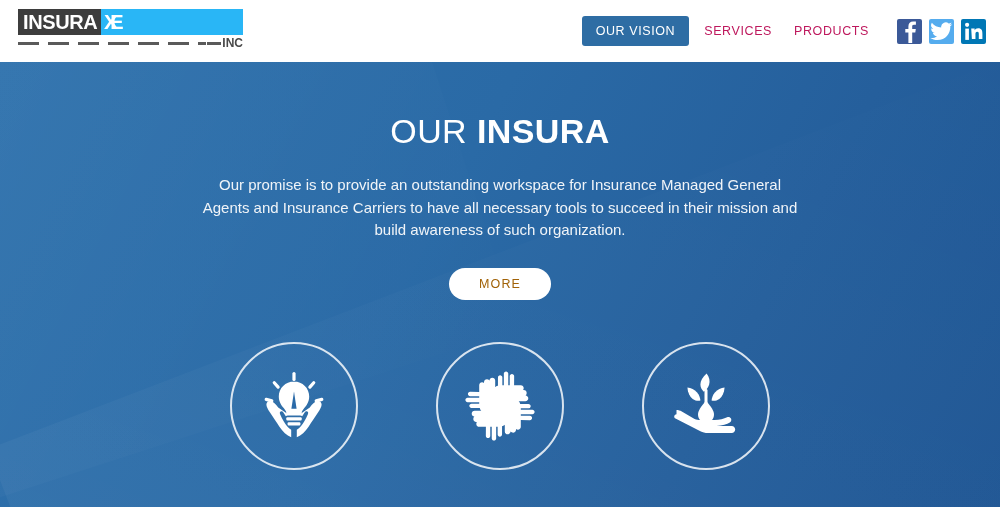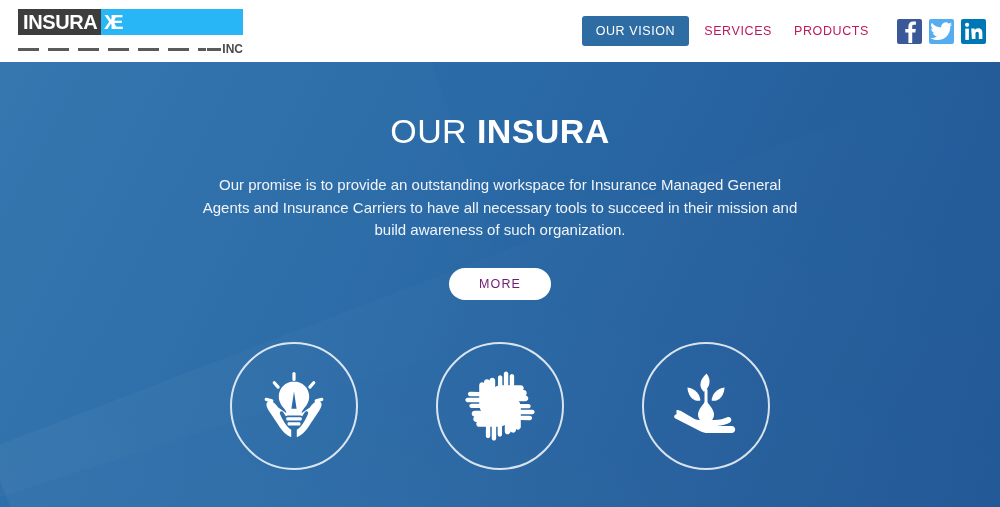--- a/index.html
+++ b/index.html
@@ -64,21 +64,21 @@
     font-weight: bold;
     font-size: 21px;
     line-height: 26px;
     color: #ffffff;
     z-index: 3;
     letter-spacing: -0.4px;
   }
   .logo-sub {
     position: relative;
     height: 16px;
-    margin-top: 6px;
+    margin-top: 0;
     display: flex;
     align-items: center;
   }
   .logo-dashes {
     flex: 1;
     height: 3px;
     background-image: repeating-linear-gradient(
         to right, #5a5a5a 0px, #5a5a5a 21px, transparent 21px, transparent 30px);
     margin-right: 1px;
   }
@@ -186,21 +186,21 @@
     font-size: 15px;
     line-height: 22.5px;
     color: #f0f4f8;
     font-family: "Liberation Sans", sans-serif;
   }
 
   .more-wrap { margin-top: 26px; }
   .more-btn {
     display: inline-block;
     background: #ffffff;
-    color: #701a75;
+    color: #a16207;
     font-size: 12.5px;
     letter-spacing: 1.1px;
     padding: 9px 30px;
     border: none;
     border-radius: 20px;
     cursor: pointer;
     font-family: "Liberation Sans", sans-serif;
   }
 
   

